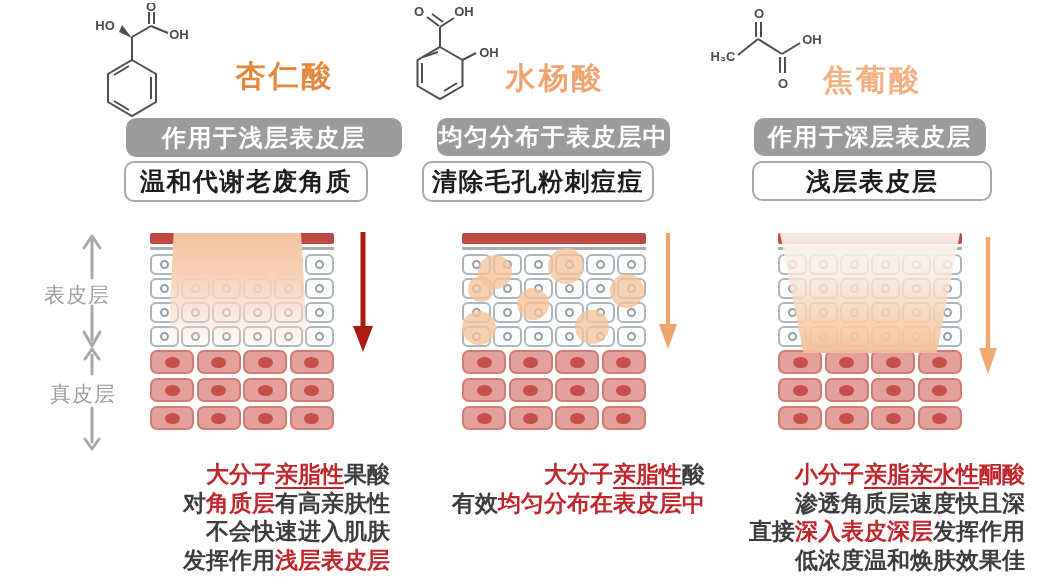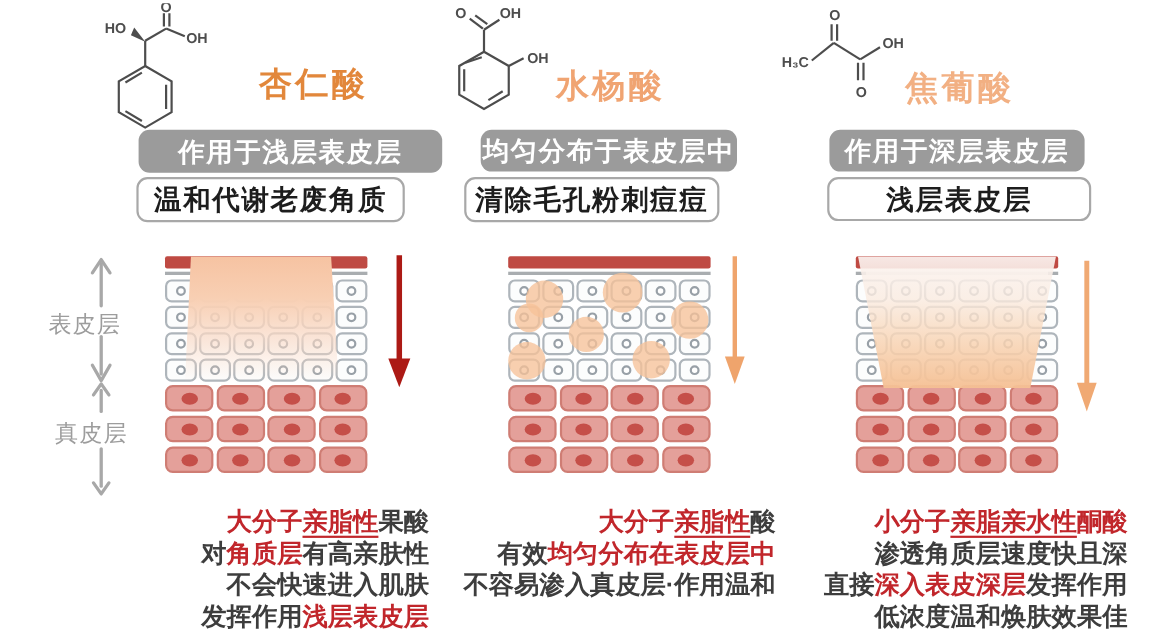--- a/index.html
+++ b/index.html
@@ -547,21 +547,20 @@
 
   <div class="desc" style="left:95px;top:460px;width:295px;">
       <div class="desc-line"><span class="red">大分子</span><span class="red u">亲脂性</span><span class="dark">果酸</span></div>
       <div class="desc-line"><span class="dark">对</span><span class="red">角质层</span><span class="dark">有高亲肤性</span></div>
       <div class="desc-line"><span class="dark">不会快速进入肌肤</span></div>
       <div class="desc-line"><span class="dark">发挥作用</span><span class="red">浅层表皮层</span></div>
     </div>
   <div class="desc" style="left:405px;top:460px;width:300px;">
       <div class="desc-line"><span class="red">大分子</span><span class="red u">亲脂性</span><span class="dark">酸</span></div>
       <div class="desc-line"><span class="dark">有效</span><span class="red">均匀分布在表皮层中</span></div>
-      <div class="desc-line"><span class="dark">不容易渗入真皮层·作用温和</span></div>
     </div>
   <div class="desc" style="left:720px;top:460px;width:305px;">
       <div class="desc-line"><span class="red">小分子</span><span class="red u">亲脂亲水性</span><span class="red">酮酸</span></div>
       <div class="desc-line"><span class="dark">渗透角质层速度快且深</span></div>
       <div class="desc-line"><span class="dark">直接</span><span class="red">深入表皮深层</span><span class="dark">发挥作用</span></div>
       <div class="desc-line"><span class="dark">低浓度温和焕肤效果佳</span></div>
     </div>
 
 </div>
 

